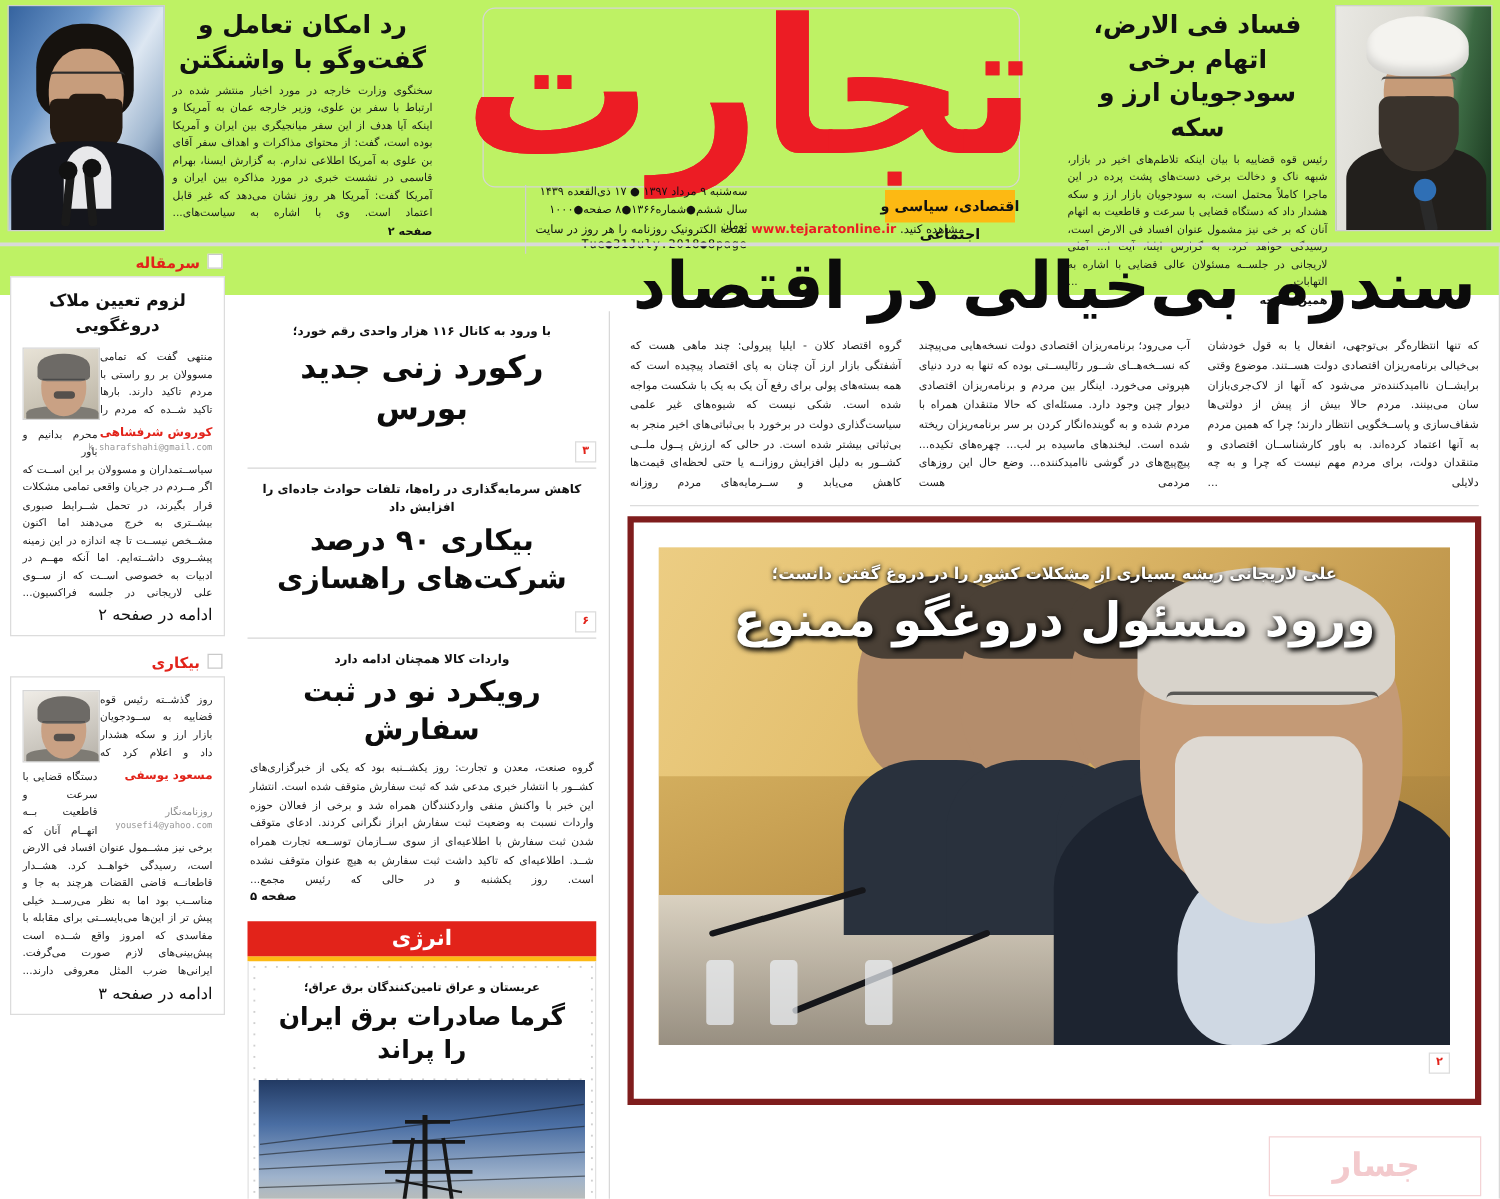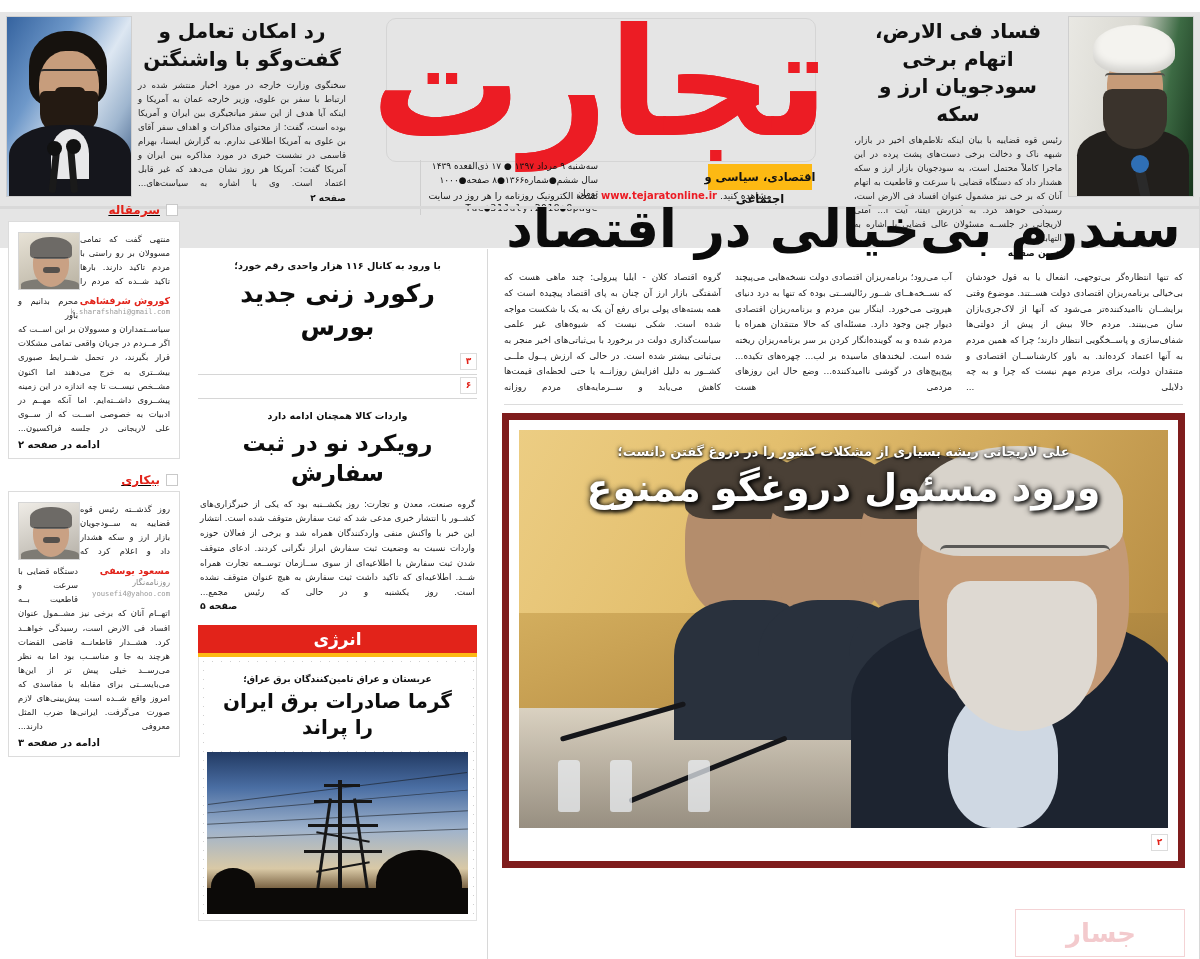--- a/index.html
+++ b/index.html
@@ -6,21 +6,21 @@
   * { box-sizing: border-box; margin: 0; padding: 0; }
   html, body {
     width: 1200px; height: 959px;
     background: #ffffff;
     font-family: "DejaVu Sans", "Liberation Sans", sans-serif;
     overflow: hidden;
   }
   .page { position: relative; width: 1200px; height: 959px; background: #fff; }
 
   
-  .masthead { position: absolute; left: 0; top: 12px; width: 1200px; height: 236px; background: #e5e5e5; }
+  .masthead { position: absolute; left: 0; top: 0; width: 1200px; height: 236px; background: #bef264; }
   .masthead-rule { position: absolute; left: 0; top: 194px; width: 1200px; height: 3px; background: #d9d9d9; }
 
   
   .photo-left {
     position: absolute; left: 6px; top: 4px; width: 126px; height: 181px;
     border: 1px solid #cfcfcf; overflow: hidden;
     background: linear-gradient(160deg,#2f5f9e 0%,#7fa8d6 25%,#e7eef7 48%,#b9c9dc 70%,#2d4a72 100%);
   }
   .photo-right {
     position: absolute; right: 6px; top: 4px; width: 126px; height: 181px;
@@ -105,51 +105,50 @@
   .logo-site b { color:#ec1c24; font-size:10px; }
 
   
   .body-area { position:absolute; left:0; top:197px; width:1200px; height:762px; }
   .col-side  { position:absolute; right:1012px; left:0;  top:0; width:188px; height:762px; }
   .col-two   { position:absolute; left:188px; top:12px; width:300px; height:762px; border-right:1px solid #d8d8d8;margin-top:40px; }
   .col-main  { position:absolute; left:488px; top:0; width:712px; height:762px; border-right:1px solid #d8d8d8; }
 
   
   .sec-label {
-    display:flex; align-items:center; gap:6px; justify-content:flex-start;
+    display:flex; gap:6px; justify-content:flex-start;
     padding: 6px 10px 4px 10px;
-    text-decoration: underline;
   }
   .sec-label .txt { color:#e2231a; font-size:12px; font-weight:700; }
   .sec-label .sq { width:12px; height:12px; border:1px solid #c9c9c9; background:#fff; }
   .edit-card {
     margin: 0 8px 8px 8px; border:1px solid #dcdcdc; background:#fff; padding:10px 9px 8px 9px;
   }
   .edit-title {
     font-size:13.5px; font-weight:700; line-height:1.45; text-align:center; color:#111; margin-bottom:7px;
   }
   .edit-meta { float:right; width:92px; }
   .edit-author { font-size:9.5px; font-weight:700; color:#e2231a; line-height:1.4; }
-  .edit-role { font-size:8px; color:#8a8a8a; line-height:1.4; }
+  .edit-role { font-size:8px; color:#8a8a8a; line-height:1.4;margin-top:16px; }
   .edit-mail { font-size:7.2px; color:#9a9a9a; font-family:"DejaVu Sans Mono","Liberation Mono",monospace; }
   .edit-photo {
     float:left; width:62px; height:58px; border:1px solid #d6d6d6; margin:0 0 4px 0; overflow:hidden; position:relative;
     background:#cfcabd;
   }
   .ep1 { background:linear-gradient(160deg,#e7e2d6,#b9b2a2); }
   .ep2 { background:linear-gradient(160deg,#efece6,#b6b1a8); }
   .ep-face{ position:absolute; left:14px; top:10px; width:36px; height:44px; border-radius:44% 44% 50% 50%; background:#c9a184; }
   .ep-hair{ position:absolute; left:11px; top:4px; width:42px; height:22px; border-radius:48% 48% 18% 18%; background:#6d6a66; }
   .ep-mous{ position:absolute; left:24px; top:34px; width:17px; height:6px; border-radius:3px; background:#55504c; }
   .ep-glass{ position:absolute; left:15px; top:24px; width:34px; height:8px; border-top:1.5px solid #4a4a4a; }
   .ep-body{ position:absolute; left:2px; top:46px; width:58px; height:14px; background:#7e7b74; border-radius:40% 40% 0 0; }
   .edit-body {
     font-size:8.4px; line-height:1.68; text-align:justify; text-align-last:justify; color:#1b1b1b; clear:none;
   }
-  .edit-cont { clear:both; text-align:left; font-size:10px; font-weight:700; color:#111; padding-top:4px; }
+  .edit-cont { clear:both; text-align:right; font-size:13px; font-weight:400; color:#111; padding-top:4px; }
 
   
   .c2-item { padding: 10px 12px 8px 12px; }
   .c2-kicker { font-size:9.6px; font-weight:700; color:#111; text-align:center; line-height:1.5; margin-bottom:5px; }
   .c2-title {
     font-size:25px; font-weight:700; line-height:1.3; text-align:center; color:#0d0d0d; letter-spacing:-0.6px;
   }
   .c2-title.small { font-size:23px; }
   .c2-body { font-size:8.6px; line-height:1.72; text-align:justify; text-align-last:justify; color:#1b1b1b; margin-top:8px; }
   .c2-sep { height:1px; background:#d6d6d6; margin:4px 10px 0 10px; }
@@ -195,21 +194,21 @@
   }
   .main-title {
     text-align:center; font-size:52px; font-weight:700; color:#0b0b0b; line-height:1.18;
     letter-spacing:-1.6px; padding: 2px 14px 10px 14px;
   }
   .main-cols { display:flex; gap:14px; padding: 0 16px 8px 16px; }
   .main-cols .mc { flex:1; font-size:8.8px; line-height:1.78; text-align:justify; text-align-last:justify; color:#1b1b1b; }
   .main-rule { height:1px; background:#dcdcdc; margin: 0 16px 8px 16px; }
 
   .photo-frame {
-    margin: 0 14px; border:7px solid #7f1d1d; padding:10px; background:#fff;
+    margin: 0 14px; border:5px solid #7f1d1d; padding:20px; background:#fff;
   }
   .photo-big {
     position:relative; width:100%; height:398px; overflow:hidden;
     background: linear-gradient(160deg,#e8c878 0%,#d8b463 22%,#caa355 40%,#b88f45 60%,#8a6a33 100%);
   }
   .pbg-wall { position:absolute; left:0; top:0; width:100%; height:46%;
     background:linear-gradient(120deg,#eccd83 0%,#e3bf6e 35%,#cfa75a 70%,#b98f45 100%); }
   .pbg-table { position:absolute; left:0; bottom:0; width:100%; height:30%;
     background:linear-gradient(180deg, rgba(220,215,205,.9), rgba(150,143,132,.95)); }
   .person { position:absolute; border-radius:48% 48% 40% 40%; }
@@ -375,20 +374,24 @@
 
       <div class="c2-item">
         <div class="c2-kicker">با ورود به کانال ۱۱۶ هزار واحدی رقم خورد؛</div>
         <div class="c2-title">رکورد زنی جدید بورس</div>
       </div>
       <div class="badge-row">
           <span class="pagebadge">۳</span>
         </div>
       <div class="c2-sep"></div>
 
+      <div class="c2-item">
+        <div class="c2-kicker">کاهش سرمایه‌گذاری در راه‌ها، تلفات حوادث جاده‌ای را افزایش داد</div>
+        <div class="c2-title small">بیکاری ۹۰ درصد شرکت‌های راهسازی</div>
+      </div>
       <div class="badge-row">
           <span class="pagebadge">۶</span>
         </div>
       <div class="c2-sep"></div>
 
       <div class="c2-item">
         <div class="c2-kicker">واردات کالا همچنان ادامه دارد</div>
         <div class="c2-title small">رویکرد نو در ثبت سفارش</div>
         <div class="c2-body">گروه صنعت، معدن و تجارت: روز یکشــنبه بود که یکی از خبرگزاری‌های کشــور با انتشار خبری مدعی شد که ثبت سفارش متوقف شده است. انتشار این خبر با واکنش منفی واردکنندگان همراه شد و برخی از فعالان حوزه واردات نسبت به وضعیت ثبت سفارش ابراز نگرانی کردند. ادعای متوقف شدن ثبت سفارش با اطلاعیه‌ای از سوی ســازمان توســعه تجارت همراه شــد. اطلاعیه‌ای که تاکید داشت ثبت سفارش به هیچ عنوان متوقف نشده است. روز یکشنبه و در حالی که رئیس مجمع...</div>
         <div class="c2-foot">
@@ -432,20 +435,21 @@
       </div>
     </div>
 
     <div class="col-side">
 
       <div class="sec-label">
         <span class="sq"></span>
         <span class="txt">سرمقاله</span>
       </div>
       <div class="edit-card">
+        <div class="edit-title">لزوم تعیین ملاک دروغگویی</div>
         <div class="edit-photo ep1">
           <div class="ep-body"></div>
             <div class="ep-face"></div>
             <div class="ep-hair"></div>
           <div class="ep-glass"></div>
             <div class="ep-mous"></div>
         </div>
         <div class="edit-meta">
           <div class="edit-author">کوروش شرفشاهی</div>
           <div class="edit-mail">k.sharafshahi@gmail.com</div>

